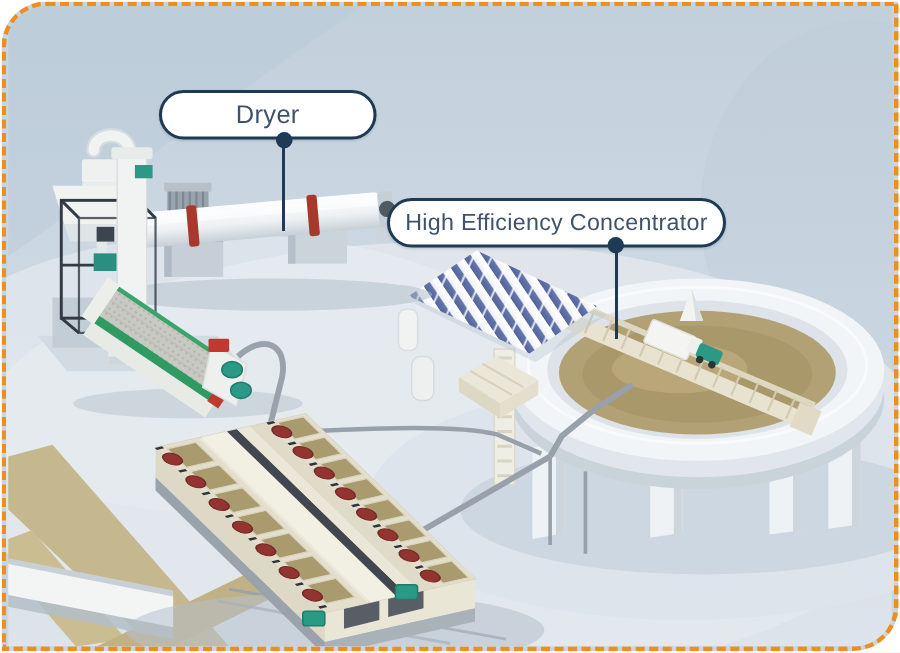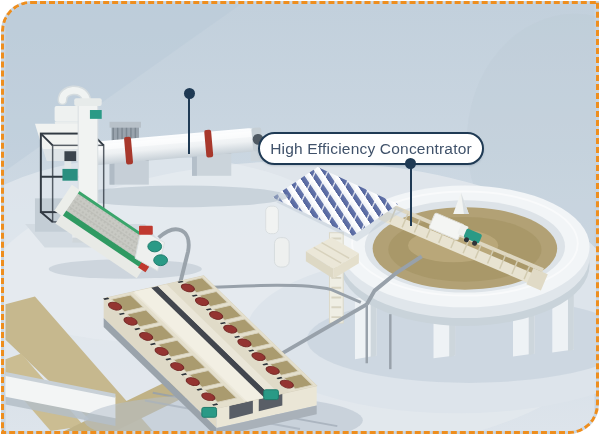--- a/index.html
+++ b/index.html
@@ -271,18 +271,21 @@
         <rect x="200" y="411" width="15" height="10" rx="2" fill="#2a9a86" stroke="#1f7b6b" stroke-width="1"></rect>
         <rect x="263" y="393" width="15" height="10" rx="2" fill="#2a9a86" stroke="#1f7b6b" stroke-width="1"></rect>
       </g>
     </svg>
 
     <div class="leader leader-dryer"></div>
     <div class="leader leader-conc"></div>
     <div class="dot dot-dryer"></div>
     <div class="dot dot-conc"></div>
 
+    <div class="pill pill-dryer">
+      <span>Dryer</span>
+    </div>
     <div class="pill pill-conc">
       <span>High Efficiency Concentrator</span>
     </div>
 
   </div>
 </div>
 
 </body></html>

